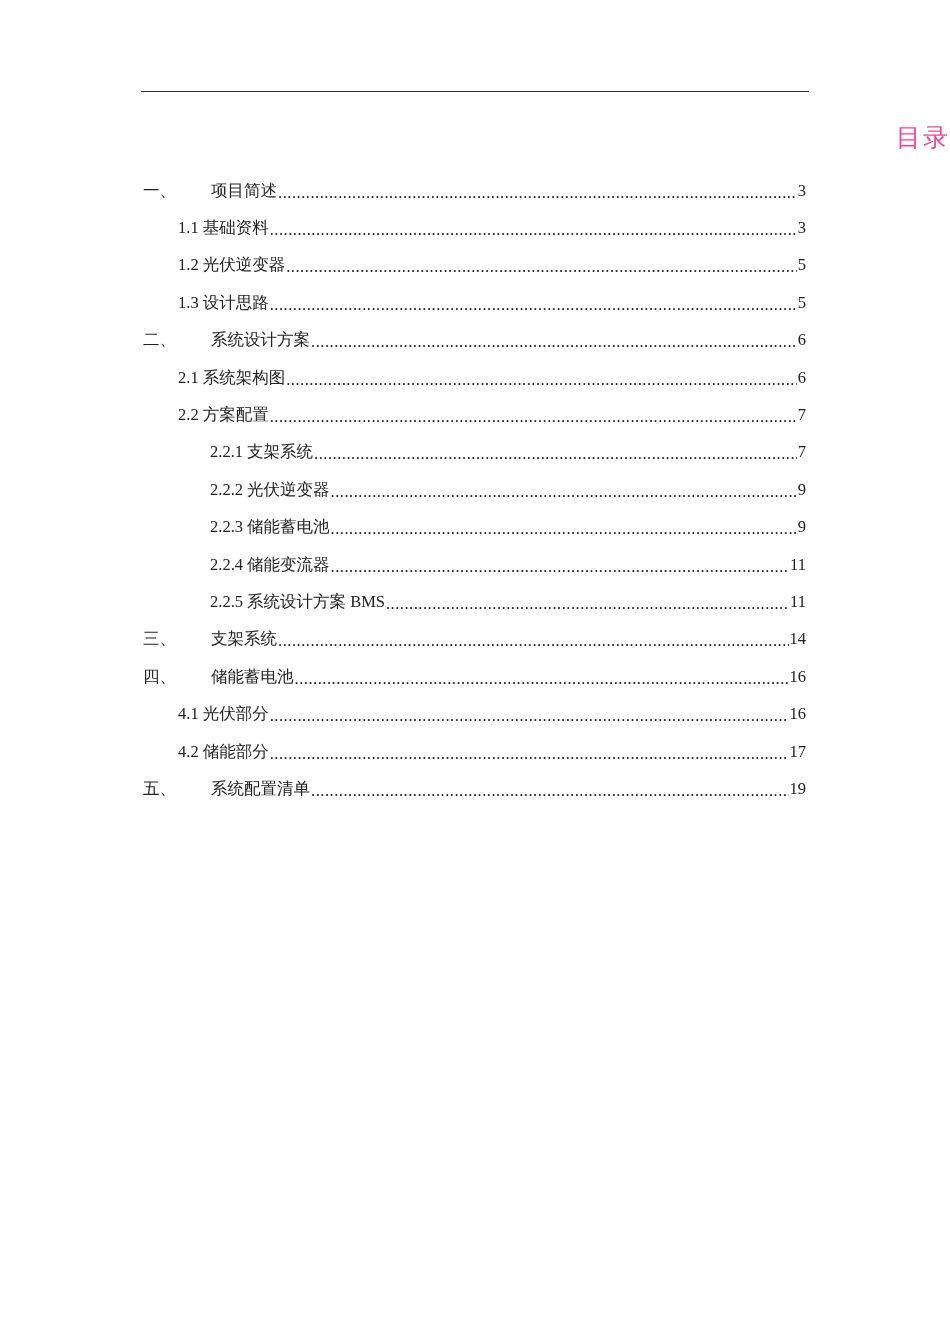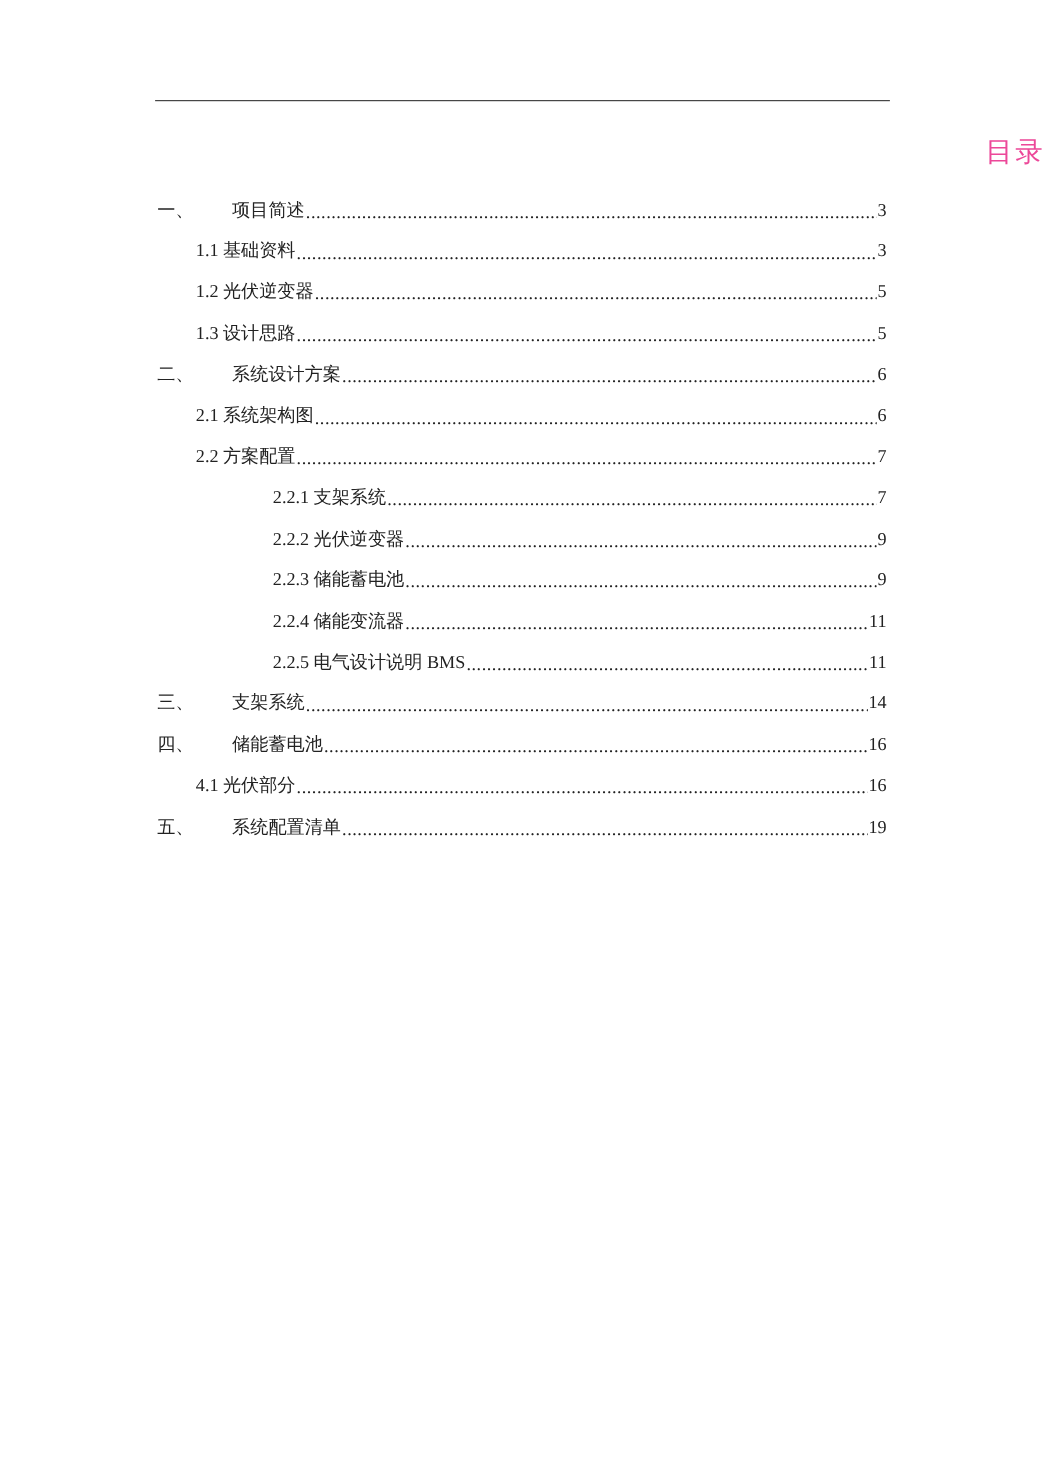--- a/index.html
+++ b/index.html
@@ -13,21 +13,21 @@
   .entry .num { white-space:nowrap; }
   .entry .lbl { white-space:nowrap; }
   .entry .dots { flex:1; overflow:hidden; white-space:nowrap; margin:0 1px; letter-spacing:0.5px; align-self:center; position:relative; top:2px; }
   .entry .dots::after { content:"................................................................................................................................................................................................................"; }
   .entry .page { white-space:nowrap; text-align:right; }
   .lvl1 { padding-left:0; }
   .lvl1 .num { display:inline-block; width:68px; }
   .lvl2 { padding-left:35px; }
   .lvl2 .num { margin-right:4px; }
   .lvl3 { padding-left:67px; }
-  .lvl3 .num { margin-right:4px;margin-left:38px; }
+  .lvl3 .num { margin-right:4px; }
 </style>
 </head>
 <body>
 
 <div class="rule"></div>
 <div class="title">目录</div>
 
 <div class="toc">
   <div class="entry lvl1">
       <span class="num">一、</span>
@@ -90,21 +90,21 @@
       <span class="page">9</span>
     </div>
   <div class="entry lvl3">
       <span class="num">2.2.4</span>
       <span class="lbl">储能变流器</span>
       <span class="dots"></span>
       <span class="page">11</span>
     </div>
   <div class="entry lvl3">
       <span class="num">2.2.5</span>
-      <span class="lbl">电气设计说明 BMS</span>
+      <span class="lbl">系统设计方案 BMS</span>
       <span class="dots"></span>
       <span class="page">11</span>
     </div>
   <div class="entry lvl1">
       <span class="num">三、</span>
       <span class="lbl">支架系统</span>
       <span class="dots"></span>
       <span class="page">14</span>
     </div>
   <div class="entry lvl1">
@@ -112,19 +112,25 @@
       <span class="lbl">储能蓄电池</span>
       <span class="dots"></span>
       <span class="page">16</span>
     </div>
   <div class="entry lvl2">
       <span class="num">4.1</span>
       <span class="lbl">光伏部分</span>
       <span class="dots"></span>
       <span class="page">16</span>
     </div>
+  <div class="entry lvl2">
+      <span class="num">4.2</span>
+      <span class="lbl">储能部分</span>
+      <span class="dots"></span>
+      <span class="page">17</span>
+    </div>
   <div class="entry lvl1">
       <span class="num">五、</span>
       <span class="lbl">系统配置清单</span>
       <span class="dots"></span>
       <span class="page">19</span>
     </div>
 </div>
 
 </body></html>

